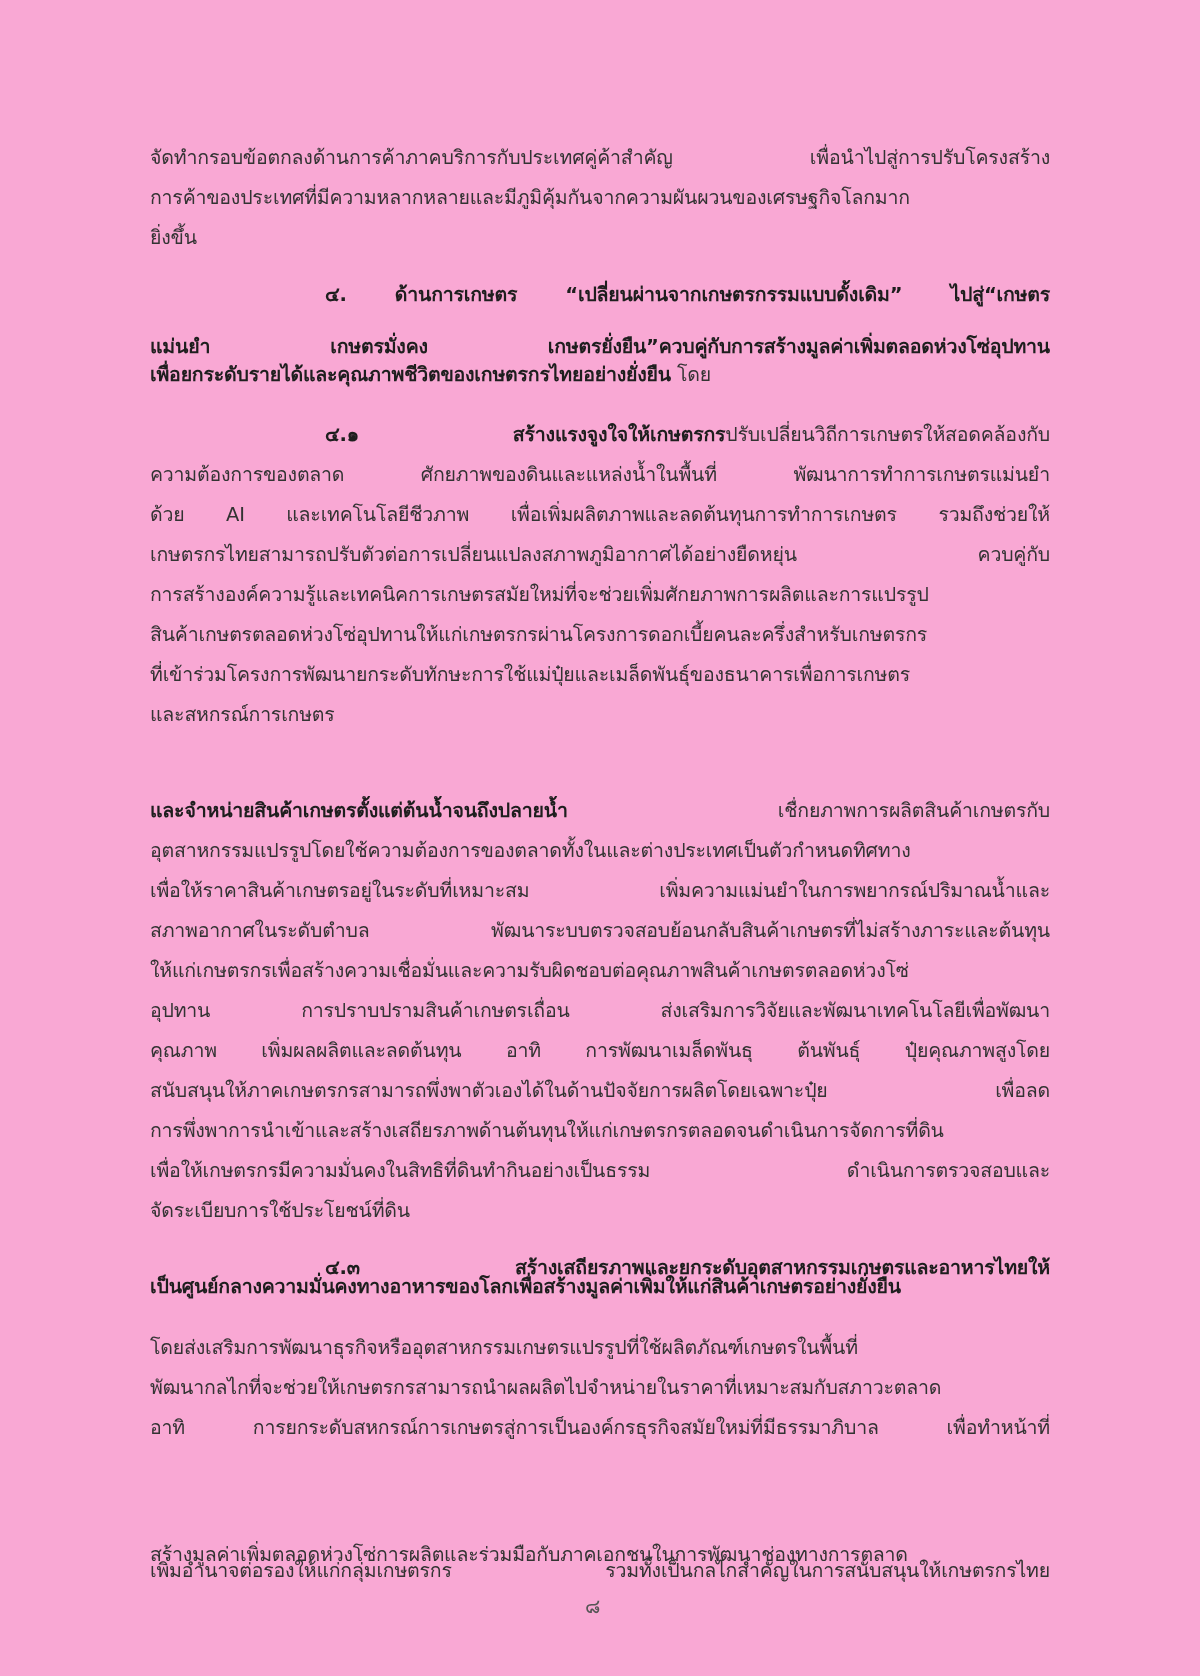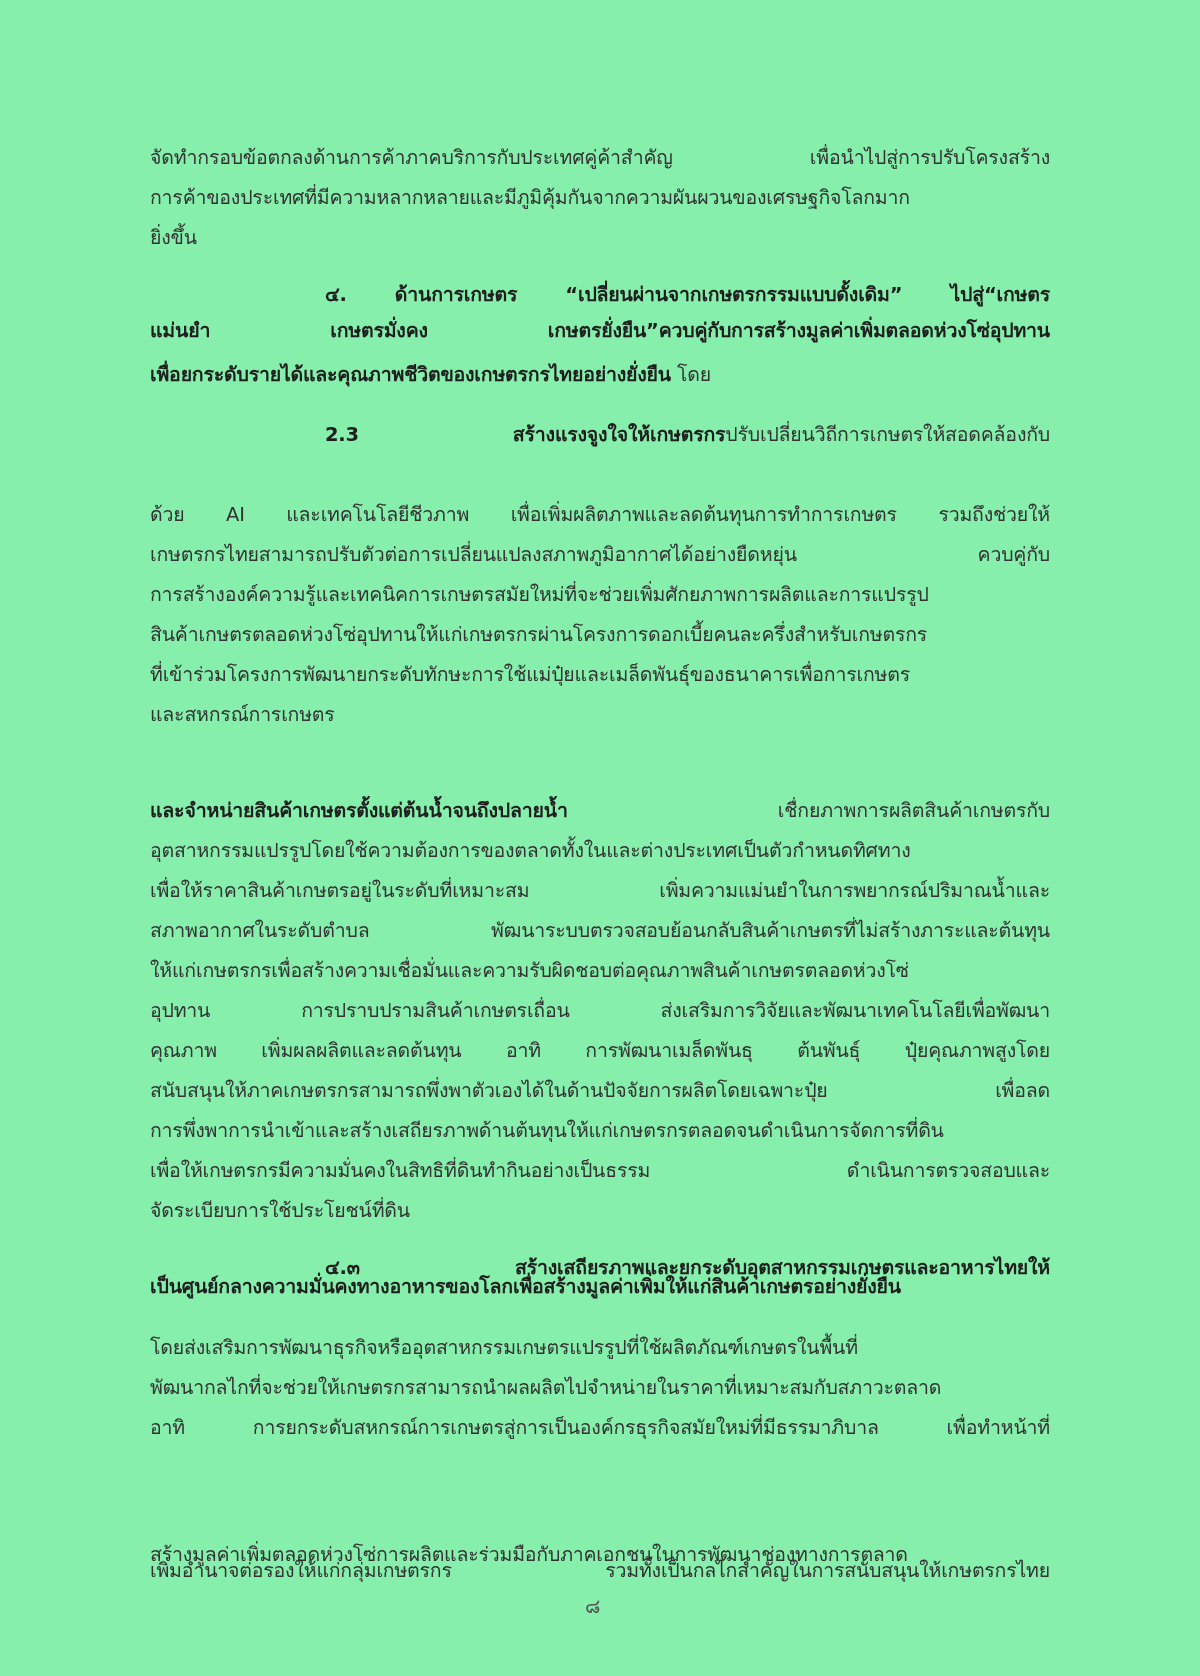--- a/index.html
+++ b/index.html
@@ -7,21 +7,21 @@
     width: 1200px; height: 1676px;
     background: #ffffff;
     position: relative;
     overflow: hidden;
     font-family: "DejaVu Sans", "Liberation Sans", sans-serif;
     color: #2b2b2b;
   }
   .page {
     position: absolute;
     left: 0; top: 0; width: 1200px; height: 1676px;
-    background: #86efac;
+    background: #f9a8d4;
   }
   .line {
     position: absolute;
     left: 150px;
     width: 900px;
     font-size: 19.5px;
     line-height: 30px;
     white-space: nowrap;
     letter-spacing: -0.2px;
     color: #333;
@@ -39,24 +39,25 @@
 </head>
 <body>
 
 <div class="page">
 
   <div class="line justify" style="top:143px">จัดทำกรอบข้อตกลงด้านการค้าภาคบริการกับประเทศคู่ค้าสำคัญ เพื่อนำไปสู่การปรับโครงสร้าง</div>
   <div class="line justify" style="top:183px">การค้าของประเทศที่มีความหลากหลายและมีภูมิคุ้มกันจากความผันผวนของเศรษฐกิจโลกมาก</div>
   <div class="line" style="top:223px">ยิ่งขึ้น</div>
 
   <div class="line indent justify b" style="top:280px">๔.  ด้านการเกษตร “เปลี่ยนผ่านจากเกษตรกรรมแบบดั้งเดิม” ไปสู่“เกษตร</div>
-  <div class="line justify b" style="top:316px">แม่นยำ เกษตรมั่งคง เกษตรยั่งยืน”ควบคู่กับการสร้างมูลค่าเพิ่มตลอดห่วงโซ่อุปทาน</div>
+  <div class="line justify b" style="top:332px">แม่นยำ เกษตรมั่งคง เกษตรยั่งยืน”ควบคู่กับการสร้างมูลค่าเพิ่มตลอดห่วงโซ่อุปทาน</div>
   <div class="line" style="top:360px"><span class="b">เพื่อยกระดับรายได้และคุณภาพชีวิตของเกษตรกรไทยอย่างยั่งยืน</span><span> โดย</span></div>
 
-  <div class="line indent justify" style="top:420px"><span class="b">2.3  สร้างแรงจูงใจให้เกษตรกร</span><span>ปรับเปลี่ยนวิถีการเกษตรให้สอดคล้องกับ</span></div>
+  <div class="line indent justify" style="top:420px"><span class="b">๔.๑  สร้างแรงจูงใจให้เกษตรกร</span><span>ปรับเปลี่ยนวิถีการเกษตรให้สอดคล้องกับ</span></div>
+  <div class="line justify" style="top:460px">ความต้องการของตลาด ศักยภาพของดินและแหล่งน้ำในพื้นที่ พัฒนาการทำการเกษตรแม่นยำ</div>
   <div class="line justify" style="top:500px">ด้วย AI และเทคโนโลยีชีวภาพ เพื่อเพิ่มผลิตภาพและลดต้นทุนการทำการเกษตร รวมถึงช่วยให้</div>
   <div class="line justify" style="top:540px">เกษตรกรไทยสามารถปรับตัวต่อการเปลี่ยนแปลงสภาพภูมิอากาศได้อย่างยืดหยุ่น ควบคู่กับ</div>
   <div class="line justify" style="top:580px">การสร้างองค์ความรู้และเทคนิคการเกษตรสมัยใหม่ที่จะช่วยเพิ่มศักยภาพการผลิตและการแปรรูป</div>
   <div class="line justify" style="top:620px">สินค้าเกษตรตลอดห่วงโซ่อุปทานให้แก่เกษตรกรผ่านโครงการดอกเบี้ยคนละครึ่งสำหรับเกษตรกร</div>
   <div class="line justify" style="top:660px">ที่เข้าร่วมโครงการพัฒนายกระดับทักษะการใช้แม่ปุ๋ยและเมล็ดพันธุ์ของธนาคารเพื่อการเกษตร</div>
   <div class="line" style="top:700px">และสหกรณ์การเกษตร</div>
 
   <div class="line justify" style="top:796px"><span class="b">และจำหน่ายสินค้าเกษตรตั้งแต่ต้นน้ำจนถึงปลายน้ำ</span><span> เชื่กยภาพการผลิตสินค้าเกษตรกับ</span></div>
   <div class="line justify" style="top:836px">อุตสาหกรรมแปรรูปโดยใช้ความต้องการของตลาดทั้งในและต่างประเทศเป็นตัวกำหนดทิศทาง</div>
   <div class="line justify" style="top:916px">สภาพอากาศในระดับตำบล พัฒนาระบบตรวจสอบย้อนกลับสินค้าเกษตรที่ไม่สร้างภาระและต้นทุน</div>

